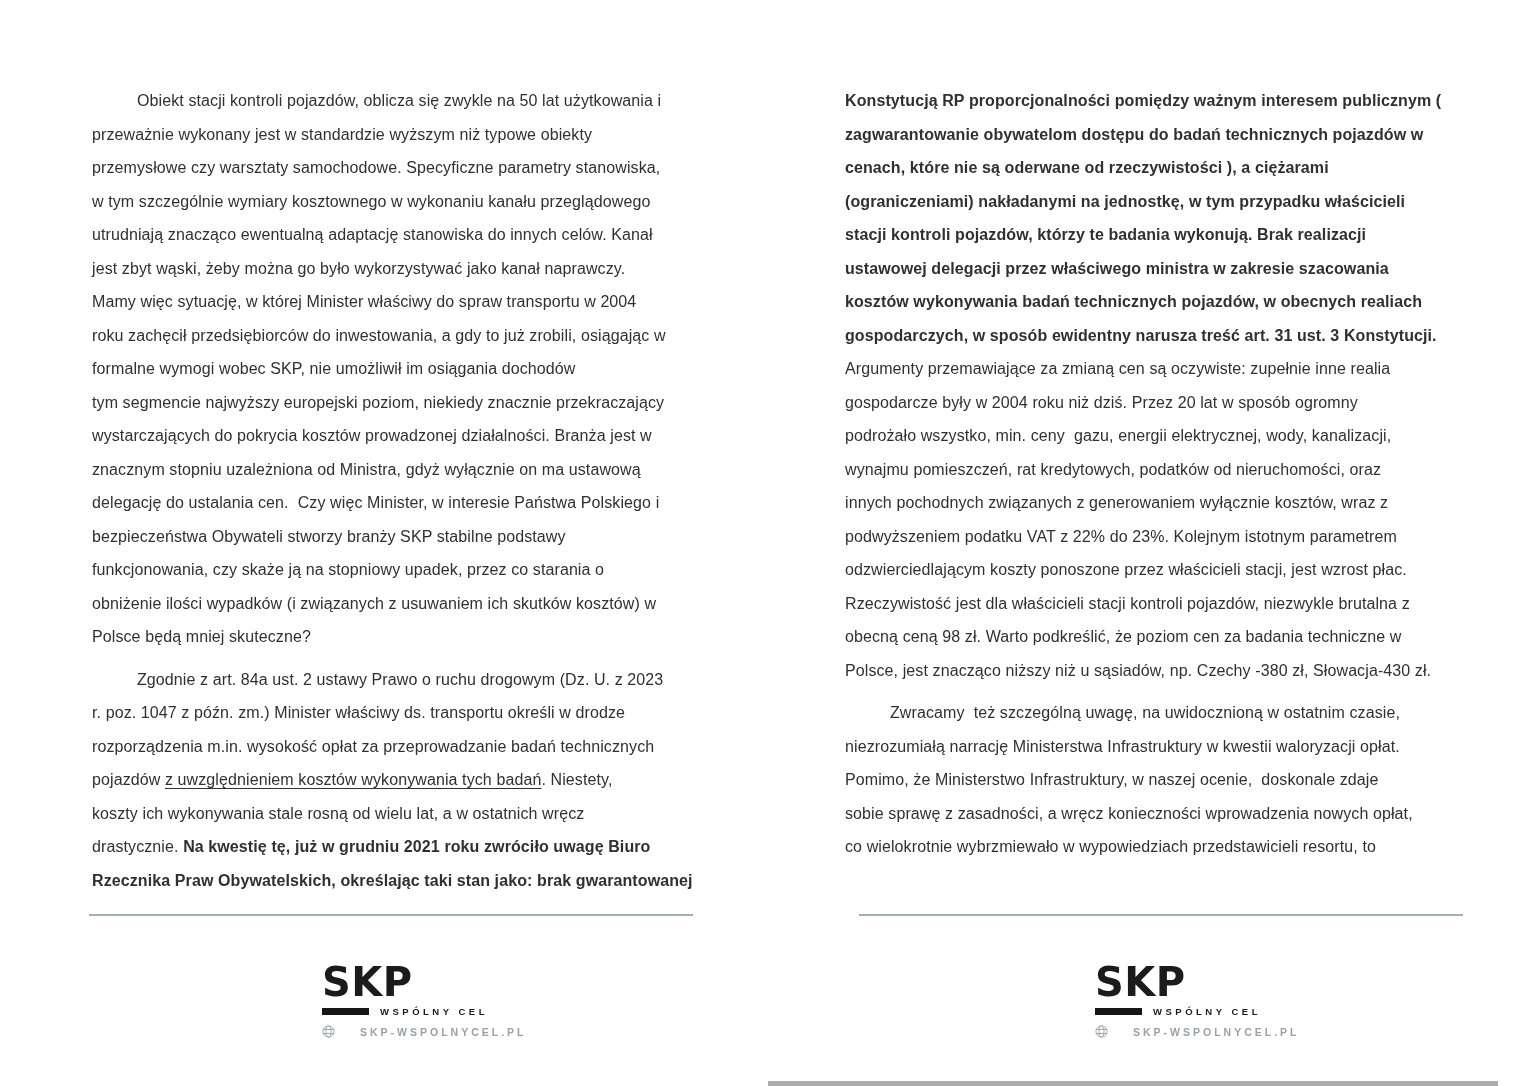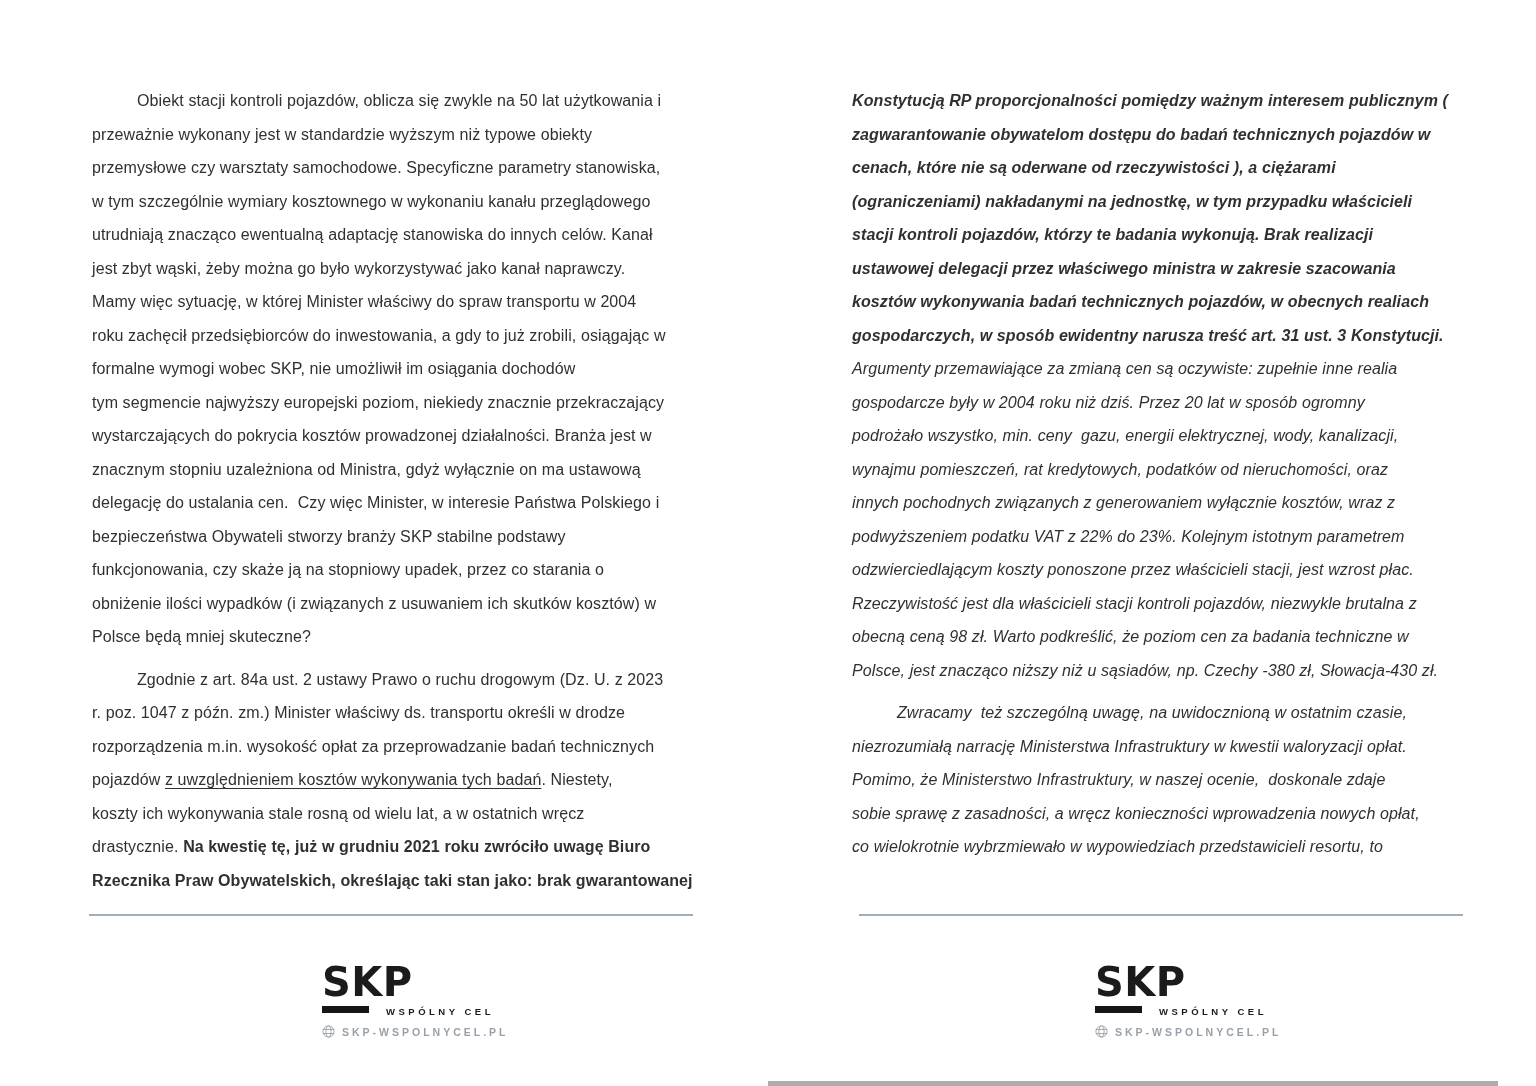--- a/index.html
+++ b/index.html
@@ -9,21 +9,21 @@
     height: 1086px;
     background: #ffffff;
     overflow: hidden;
     font-family: "Liberation Sans", sans-serif;
   }
   .page { position: absolute; top: 0; width: 768px; height: 1086px; }
   #page-left  { left: 0; }
   #page-right { left: 768px; }
 
   .text-col { position: absolute; top: 84px; left: 92px; width: 604px; }
-  #page-right .text-col { left: 84px; font-style: italic; }
+  #page-right .text-col { left: 77px; }
 
   .para + .para { margin-top: 9px; }
   .line {
     font-size: 16px;
     line-height: 33.5px;
     color: #303030;
     white-space: pre;
     letter-spacing: 0.1px;
   }
   .line.indent { padding-left: 45px; }
@@ -44,30 +44,30 @@
   #page-right .logo { left: 327px; }
 
   .logo-word {
     font-family: "DejaVu Sans", sans-serif;
     font-size: 40px;
     font-weight: 800;
     letter-spacing: 0.5px;
     line-height: 1;
     color: #1b1b1b;
   }
-  .logo-row { display: flex; align-items: flex-start; gap: 17px; margin-top: 4px; height: 10px; }
+  .logo-row { display: flex; align-items: center; gap: 11px; margin-top: 4px; height: 10px; }
   .logo-bar { display: inline-block; width: 47px; height: 7px; background: #161616; }
   .logo-tag {
     font-size: 9.5px;
     letter-spacing: 3.5px;
     font-weight: 600;
     color: #1b1b1b;
     white-space: nowrap;
   }
-  .logo-web { display: flex; align-items: center; gap: 7px; margin-top: 9px; }
+  .logo-web { display: flex; align-items: center; gap: 25px; margin-top: 9px; }
   .globe { display: inline-flex; }
   .globe svg { width: 13px; height: 13px; display: block; }
   .web-text {
     font-size: 10.5px;
     letter-spacing: 3px;
     font-weight: 600;
     color: #99a1a8;
     white-space: nowrap;
   }
 

